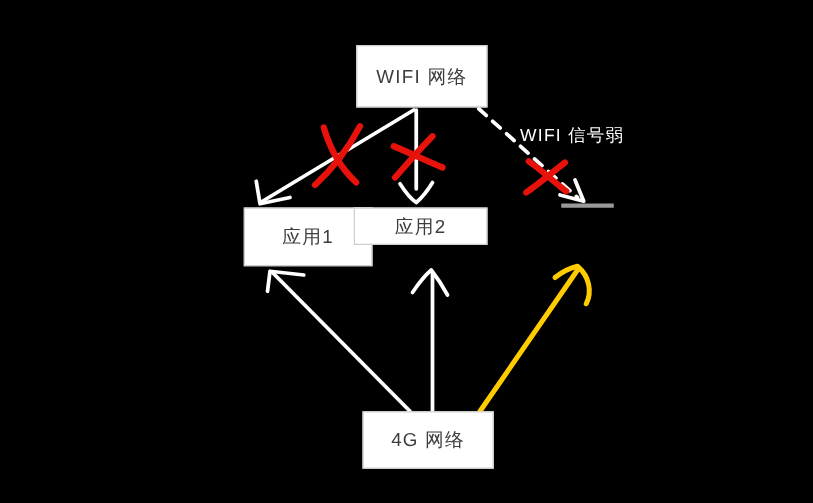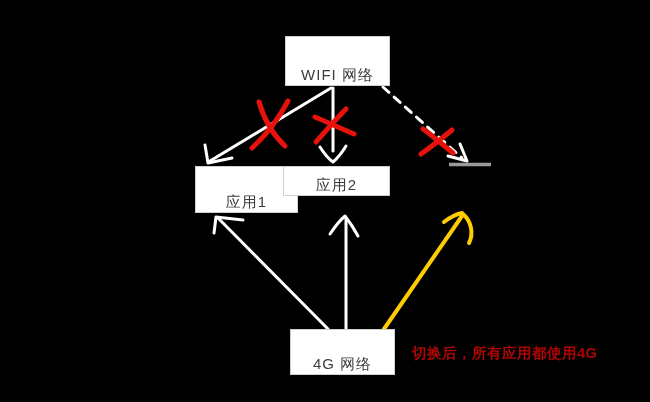--- a/index.html
+++ b/index.html
@@ -41,21 +41,21 @@
   .graybar {
     stroke: #9a9a9a;
     stroke-width: 3.5;
     stroke-linecap: butt;
   }
   .node {
     position: absolute;
     background: var(--c-node_fill, #ffffff);
     color: var(--c-node_text, #3d3d3d);
     display: flex;
-    align-items: flex-end;
+    align-items: center;
     justify-content: center;
     font-size: 15px;
     letter-spacing: 1px;
     box-sizing: border-box;
     border: 1px solid #cfcfcf;
   }
   #node-wifi { left: 285px; top: 36px;  width: 105px; height: 50px; }
   #node-app1 { left: 151px; top: 166px; width: 103px; height: 47px; margin-left: 44px; }
   #node-app2 { left: 283px; top: 166px; width: 107px; height: 30px; }
   #node-app3 { left: 420px; top: 166px; width: 104px; height: 47px; }
@@ -143,16 +143,16 @@
 
   <div class="node" id="node-app2">
     <span>应用2</span>
   </div>
 
 
   <div class="node" id="node-4g">
     <span>4G 网络</span>
   </div>
 
+  <div class="label-white">WIFI 信号弱</div>
 
-  <div class="label-red">切换后，所有应用都使用4G</div>
 
 </div>
 
 </body></html>

